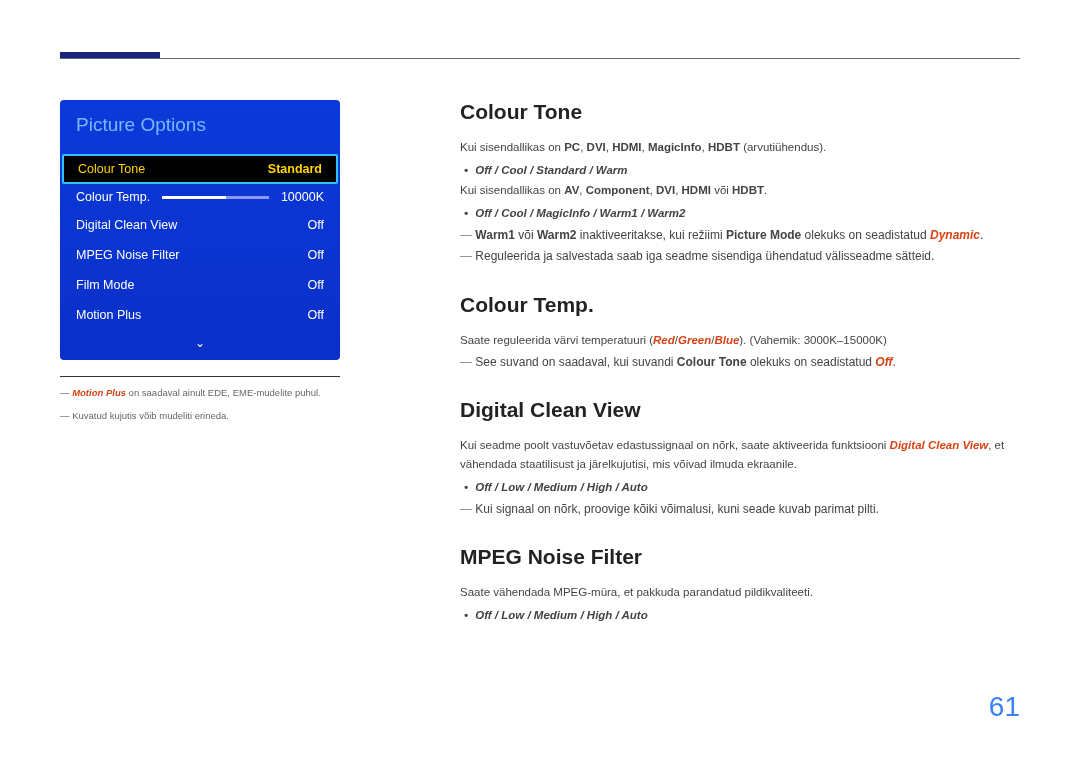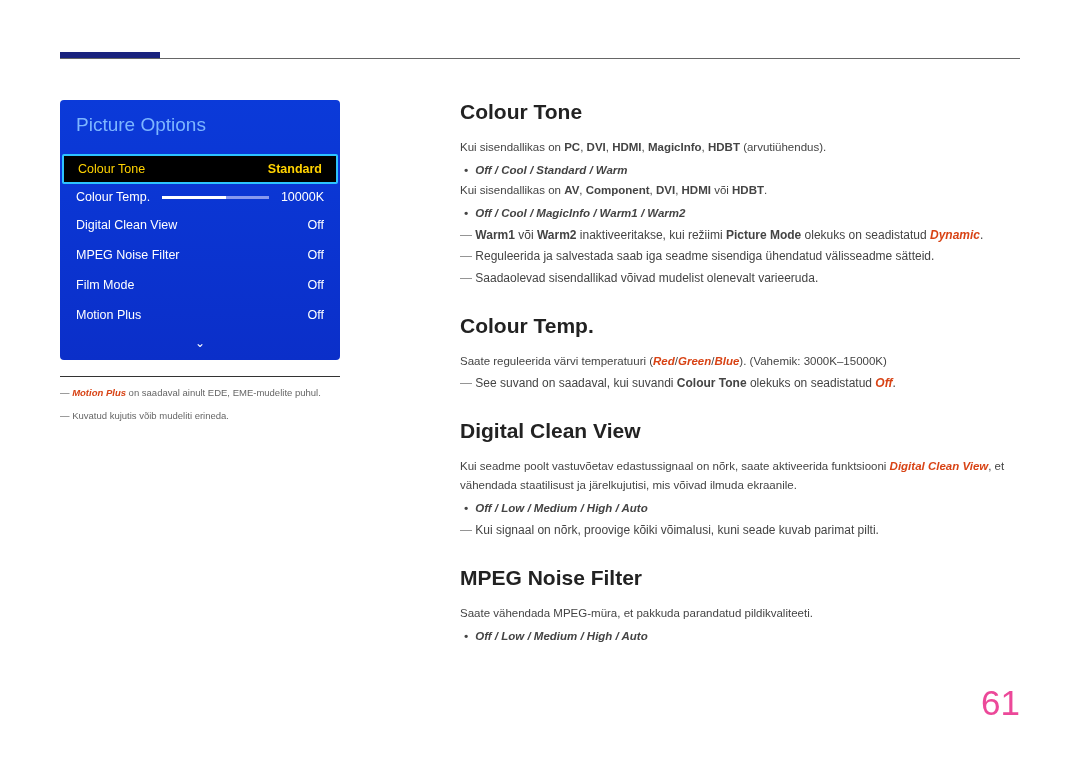--- a/index.html
+++ b/index.html
@@ -144,22 +144,22 @@
     margin-top: 2px;
   }
   .dash-line::before {
     content: "― ";
     color: #888;
   }
   .page-number {
     position: absolute;
     bottom: 40px;
     right: 60px;
-    font-size: 35px;
-    color: #ec4899;
+    font-size: 28px;
+    color: #3b82f6;
     font-weight: 300;
     margin-left: 36px;
   }
   .bold { font-weight: bold; }
 </style>
 </head>
 <body>
 
 <div class="topbar"></div>
 <div class="toprule"></div>
@@ -224,21 +224,20 @@
     </div>
     <div class="bullet red bold">Off / Cool / Standard / Warm</div>
     <div class="body-text">
       <span>Kui sisendallikas on </span><span class="bold">AV</span><span>, </span><span class="bold">Component</span><span>, </span><span class="bold">DVI</span><span>, </span><span class="bold">HDMI</span><span> või </span><span class="bold">HDBT</span><span>.</span>
     </div>
     <div class="bullet red bold">Off / Cool / MagicInfo / Warm1 / Warm2</div>
     <div class="dash-line">
       <span class="bold">Warm1</span><span> või </span><span class="bold">Warm2</span><span> inaktiveeritakse, kui režiimi </span><span class="bold">Picture Mode</span><span> olekuks on seadistatud </span><span class="red bold">Dynamic</span><span>.</span>
     </div>
     <div class="dash-line">Reguleerida ja salvestada saab iga seadme sisendiga ühendatud välisseadme sätteid.</div>
-    <div class="dash-line">Saadaolevad sisendallikad võivad mudelist olenevalt varieeruda.</div>
 
     <div class="section-title mt">Colour Temp.</div>
     <div class="body-text">
       <span>Saate reguleerida värvi temperatuuri (</span><span class="red bold">Red</span><span>/</span><span class="red bold">Green</span><span>/</span><span class="red bold">Blue</span><span>). (Vahemik: 3000K–15000K)</span>
     </div>
     <div class="dash-line">
       <span>See suvand on saadaval, kui suvandi </span><span class="bold">Colour Tone</span><span> olekuks on seadistatud </span><span class="red bold">Off</span><span>.</span>
     </div>
 
     <div class="section-title mt">Digital Clean View</div>

